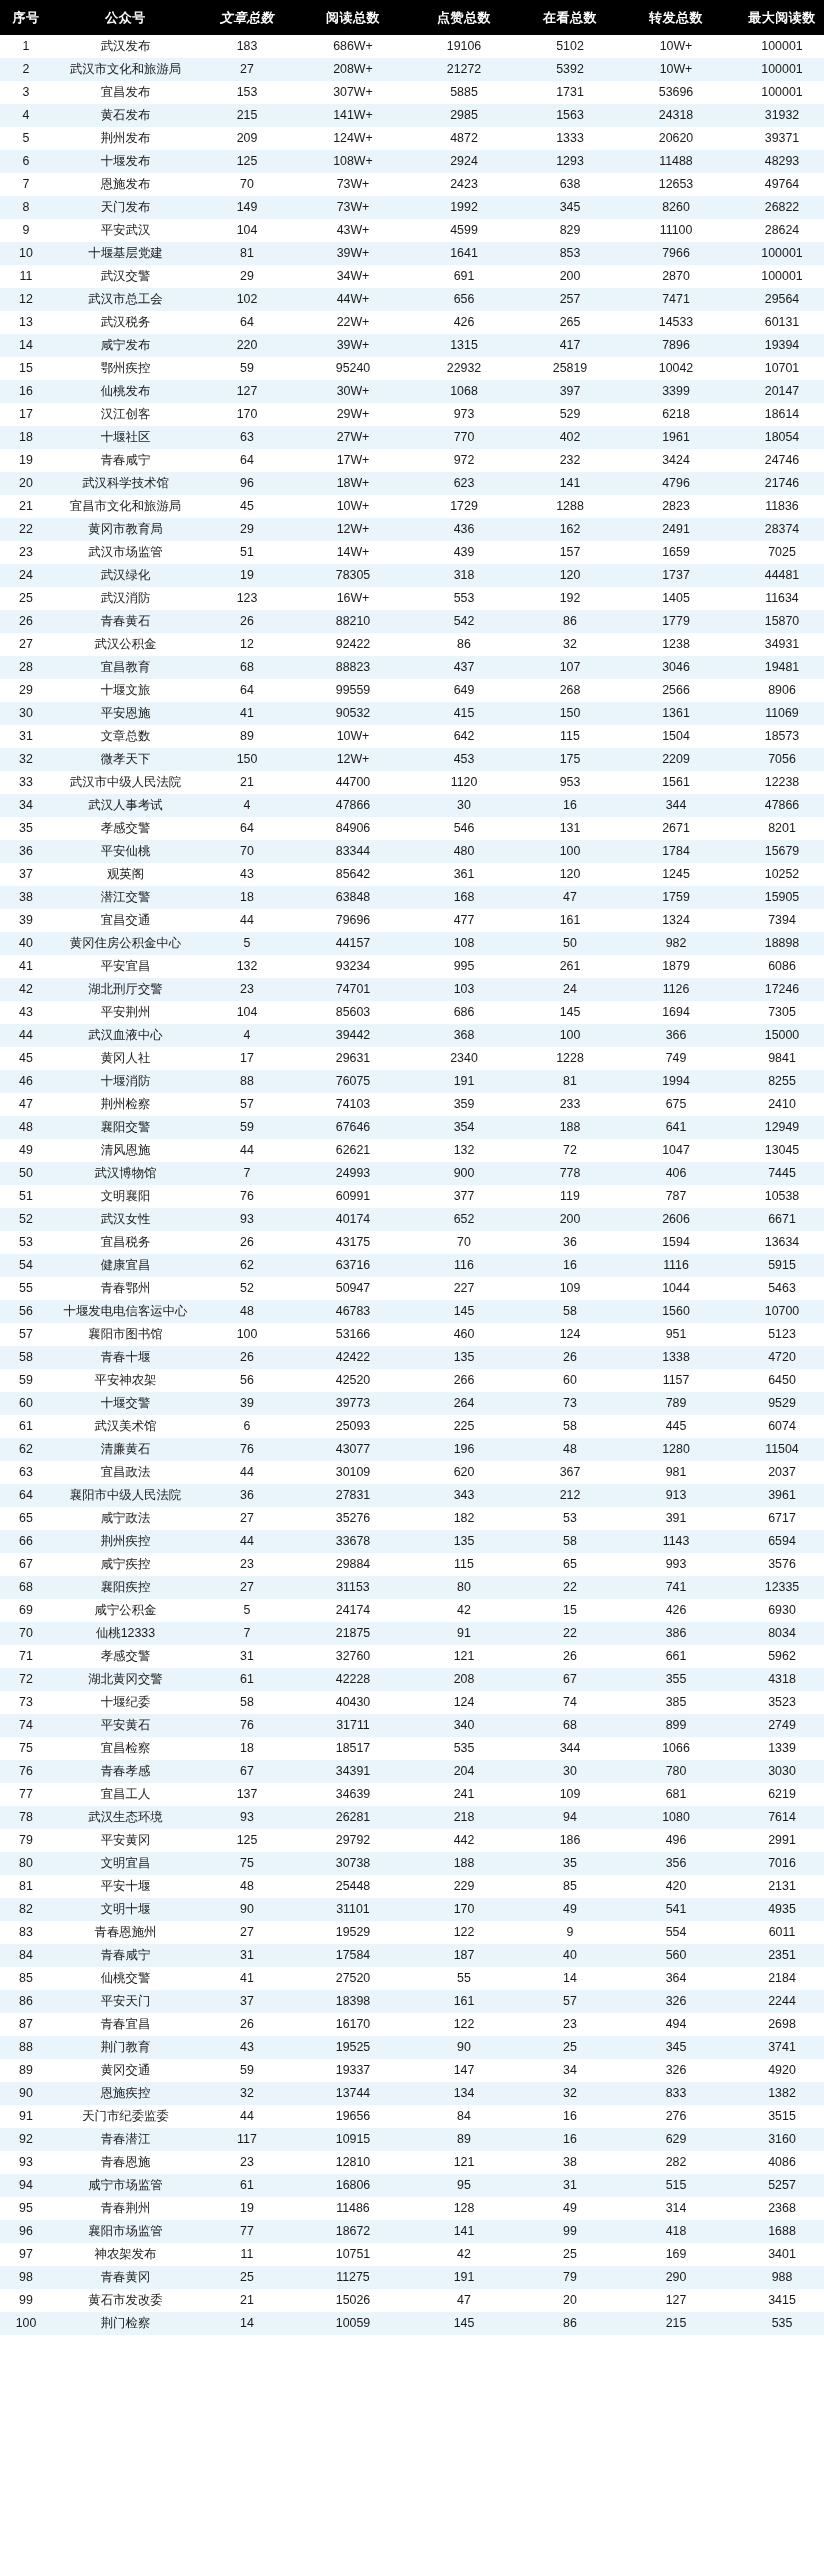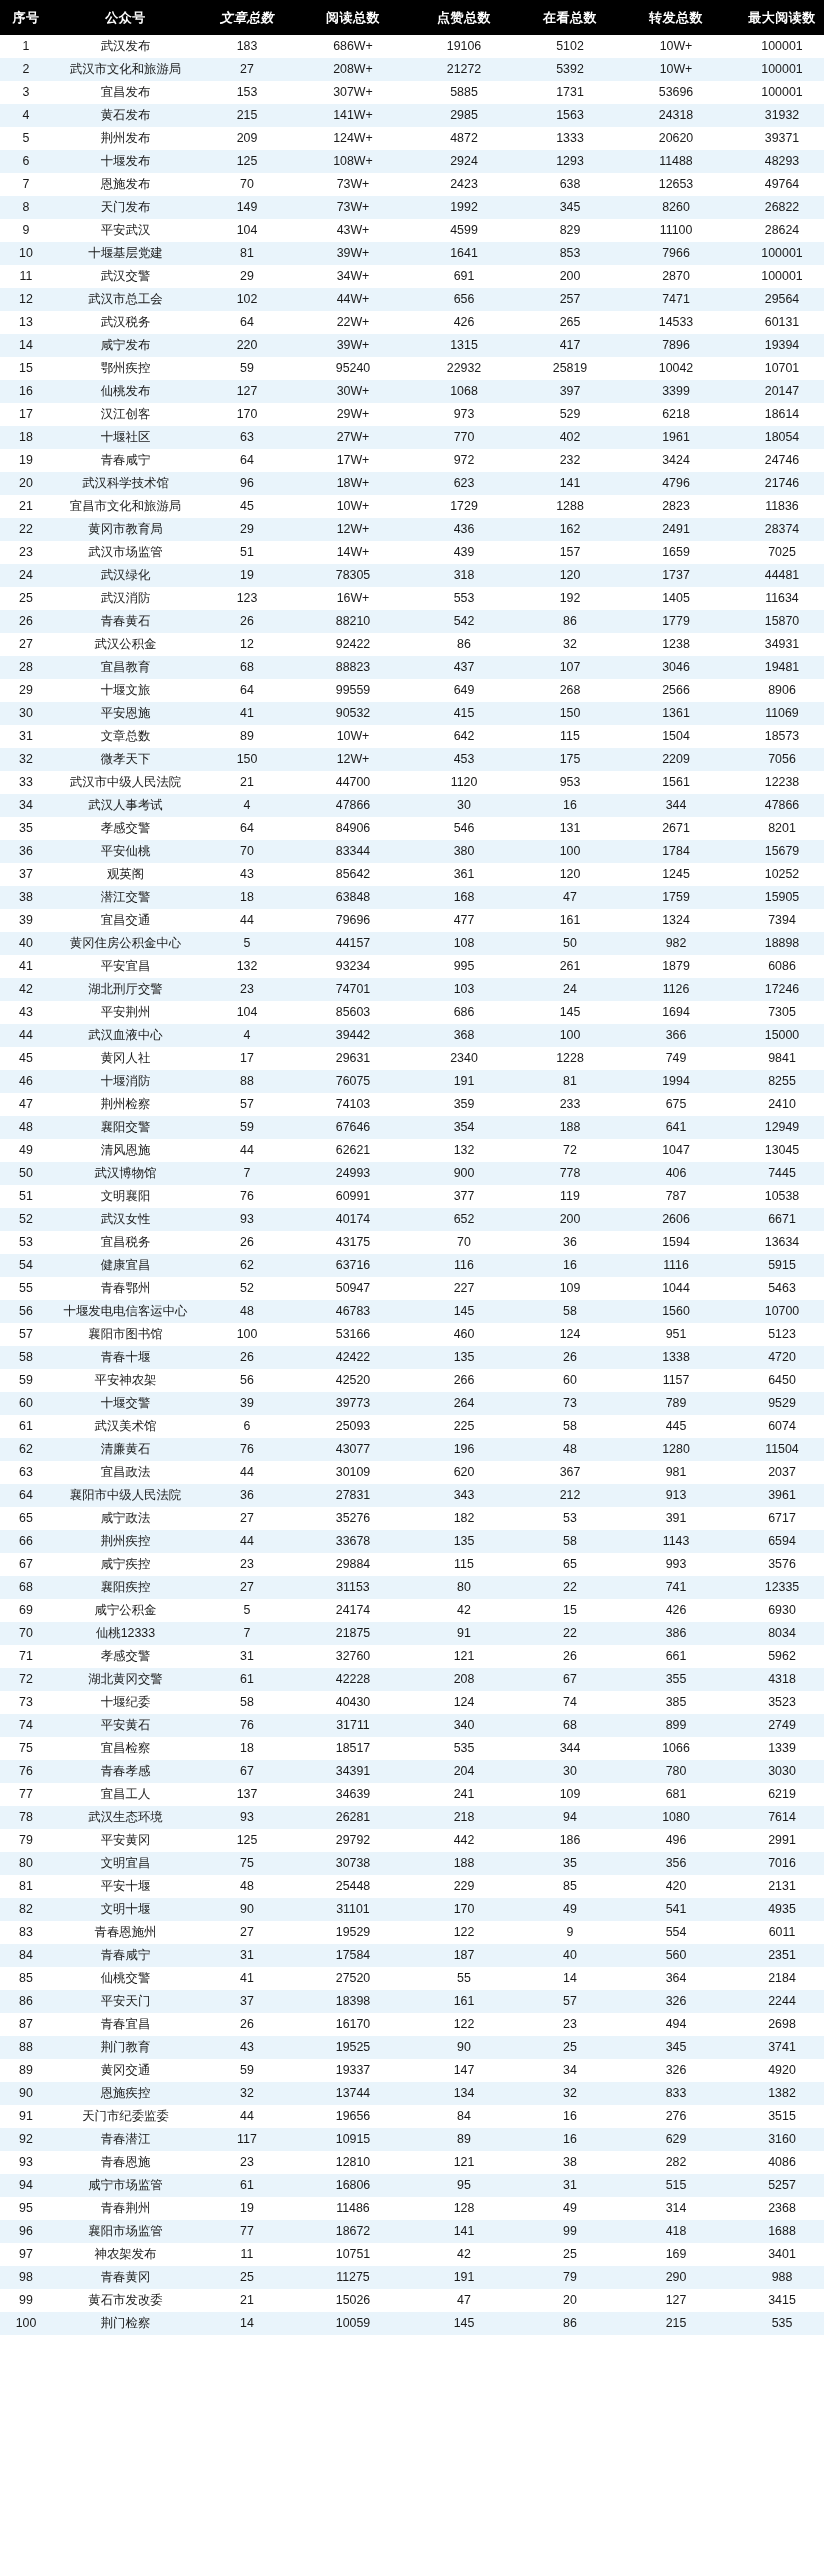--- a/index.html
+++ b/index.html
@@ -471,21 +471,21 @@
           <td class="c-views">131</td>
           <td class="c-fwd">2671</td>
           <td class="c-max">8201</td>
           <td class="c-wci">614.47</td>
         </tr>
         <tr class="even">
           <td class="c-rank">36</td>
           <td class="c-name">平安仙桃</td>
           <td class="c-arts">70</td>
           <td class="c-reads">83344</td>
-          <td class="c-likes">380</td>
+          <td class="c-likes">480</td>
           <td class="c-views">100</td>
           <td class="c-fwd">1784</td>
           <td class="c-max">15679</td>
           <td class="c-wci">607.59</td>
         </tr>
         <tr class="odd">
           <td class="c-rank">37</td>
           <td class="c-name">观英阁</td>
           <td class="c-arts">43</td>
           <td class="c-reads">85642</td>

